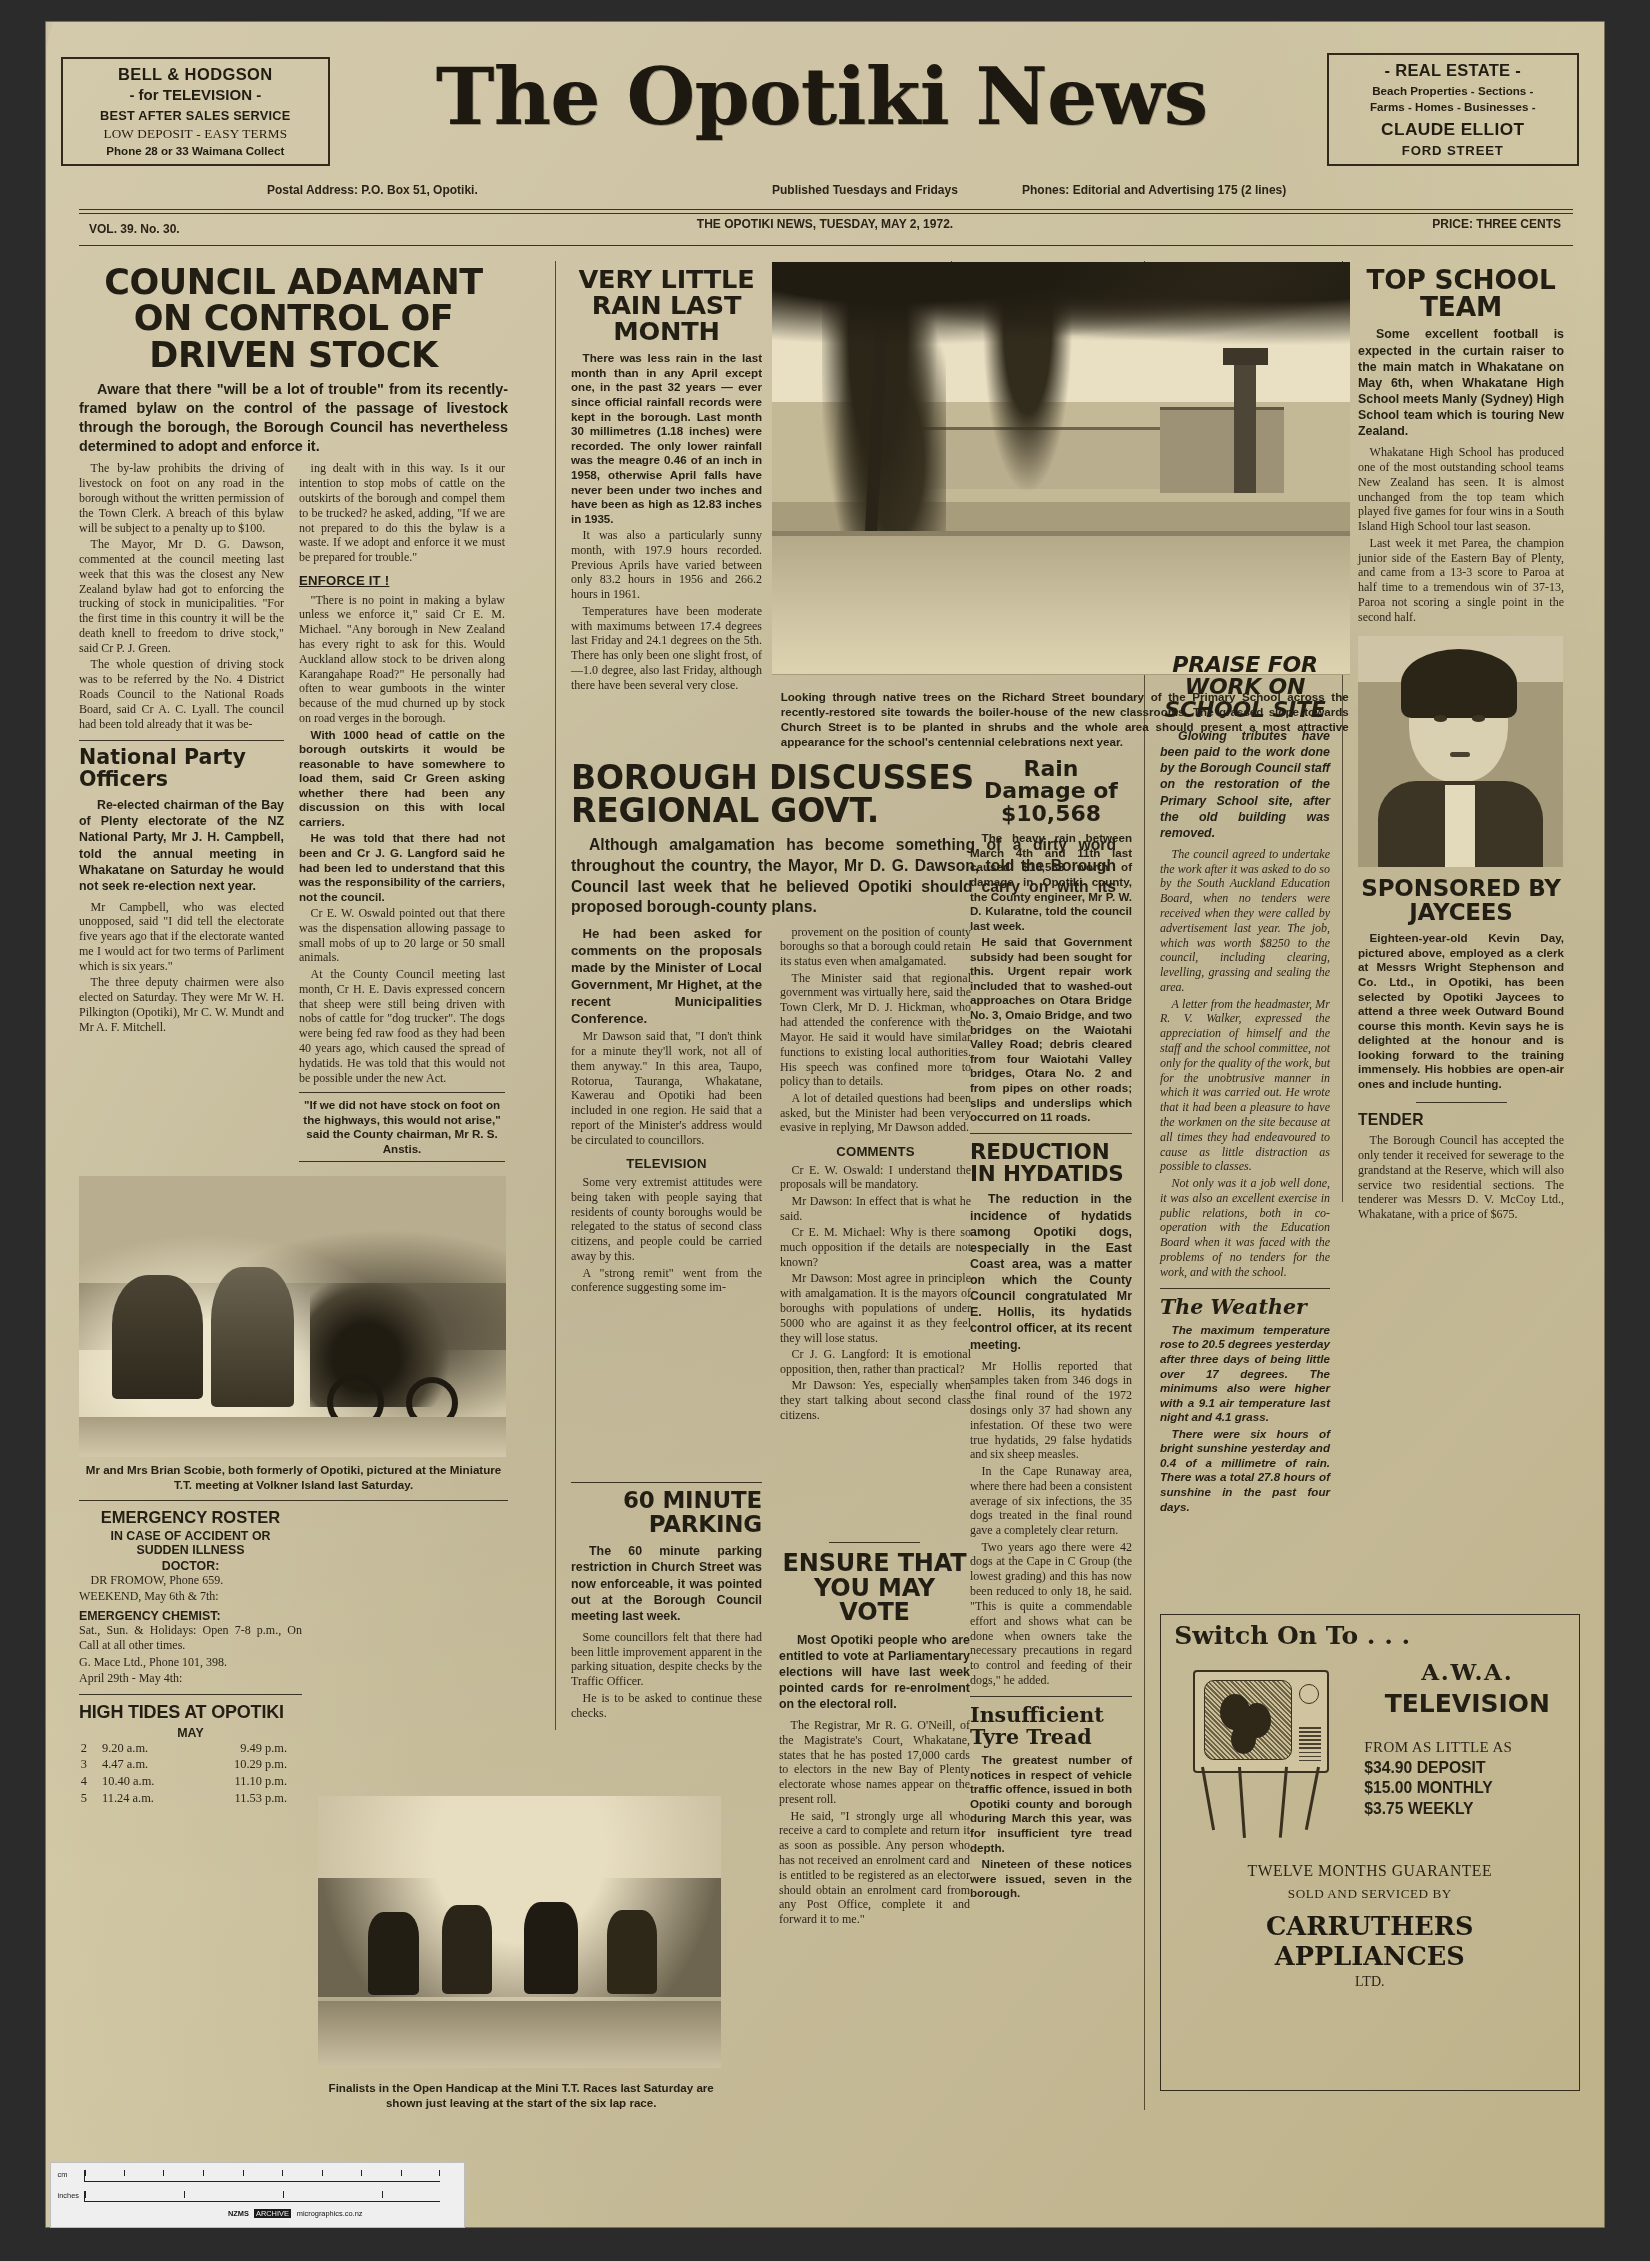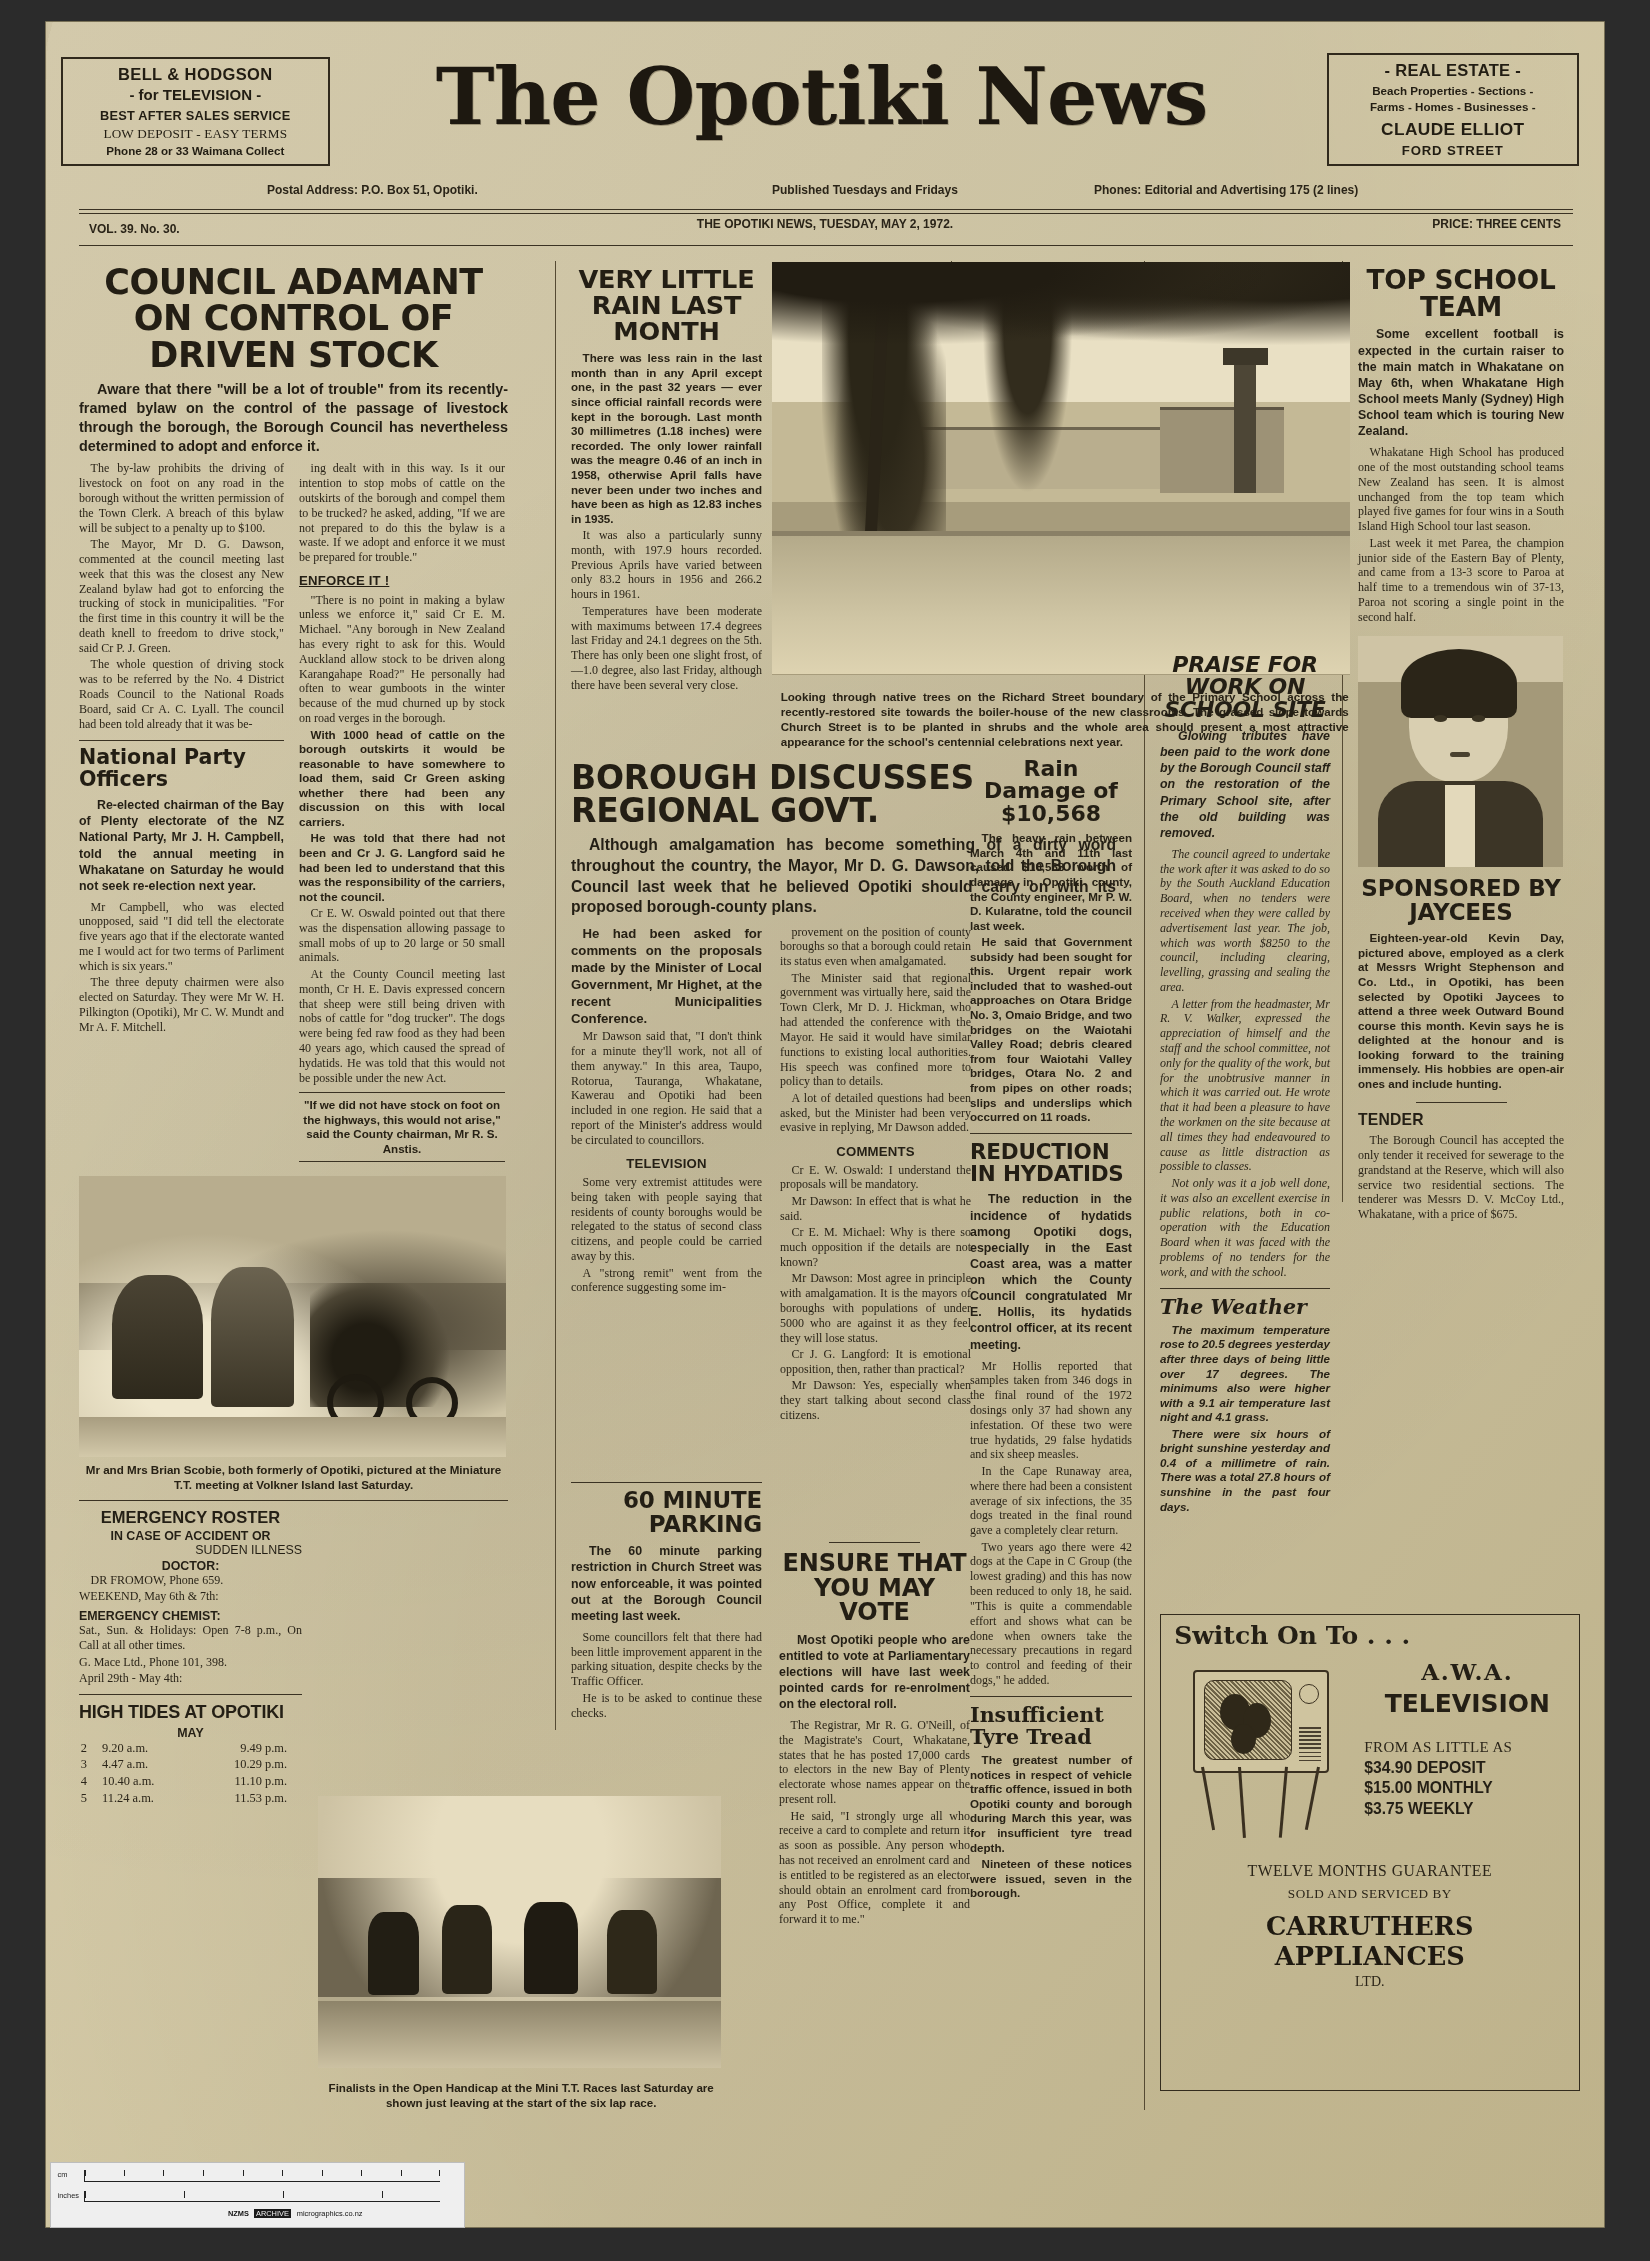--- a/index.html
+++ b/index.html
@@ -50,21 +50,21 @@
     font-family:"DejaVu Serif", serif;font-weight:bold;
     font-size:79px;line-height:.98;color:#1d1810;
     letter-spacing:-0.8px;
     text-shadow:0.8px 0.8px 0 rgba(60,50,30,.35);
   }
   .nameplate .blk{font-family:"DejaVu Serif",serif;}
   .mast-sub{position:absolute;top:161px;width:100%;height:21.5px;}
   .mast-sub span{position:absolute;font-family:"Liberation Sans",sans-serif;font-weight:bold;font-size:12px;color:#2a2418;}
   .s-postal{left:221px;}
   .s-pub{left:726px;}
-  .s-phone{left:1048px;}
+  .s-phone{left:976px;}
 
   .rule-a{position:absolute;left:33px;top:187px;width:1494px;height:3.3px;border-top:1.7px solid #3a3223;border-bottom:0.8px solid #3a3223;}
   .dateline{position:absolute;left:0;top:195px;width:100%;height:23px;}
   .dateline span{position:absolute;font-family:"Liberation Sans",sans-serif;font-weight:bold;font-size:12px;color:#2a2418;}
   .d-vol{left:43px;top:5px;}
   .d-mid{left:0;width:100%;text-align:center;}
   .d-price{right:43px;left:auto;}
   .rule-b{position:absolute;left:33px;top:223px;width:1494px;height:2.5px;border-top:1.7px solid #3a3223;}
 
   
@@ -240,21 +240,21 @@
         <div style="position:absolute;left:327px;top:201px;width:40px;height:40px;border:6.6px solid #1e1a11;border-radius:50%;"></div>
         <div style="position:absolute;left:0;top:241px;width:100%;height:40px;background:linear-gradient(180deg,#a89d80,#d3c9aa);"></div>
       </div>
       <div class="cap">Mr and Mrs Brian Scobie, both formerly of Opotiki, pictured at the Miniature T.T. meeting at Volkner Island last Saturday.</div>
 
       <hr class="hr">
 
       <div style="width:223px;">
         <div style="font-family:'Liberation Sans',sans-serif;font-weight:bold;font-size:16.5px;text-align:center;color:#241f15;">EMERGENCY ROSTER</div>
         <div style="font-family:'Liberation Sans',sans-serif;font-weight:bold;font-size:12.4px;text-align:center;margin-top:2.5px;color:#241f15;">IN CASE OF ACCIDENT OR</div>
-        <div style="font-family:'Liberation Sans',sans-serif;font-weight:normal;font-size:12.4px;text-align:right;color:#241f15;">SUDDEN ILLNESS</div>
+        <div style="font-family:'Liberation Sans',sans-serif;font-weight:bold;font-size:12.4px;text-align:center;color:#241f15;">SUDDEN ILLNESS</div>
         <div style="font-family:'Liberation Sans',sans-serif;font-weight:bold;font-size:12.4px;text-align:center;margin-top:1.7px;color:#241f15;">DOCTOR:</div>
         <p class="body" style="text-align:left;">DR FROMOW, Phone 659.</p>
         <p class="body" style="text-indent:0;text-align:left;">WEEKEND, May 6th &amp; 7th:</p>
         <div style="font-family:'Liberation Sans',sans-serif;font-weight:bold;font-size:12.4px;margin-top:5px;color:#241f15;">EMERGENCY CHEMIST:</div>
         <p class="body" style="text-indent:0;">Sat., Sun. &amp; Holidays: Open 7-8 p.m., On Call at all other times.</p>
         <p class="body" style="text-indent:0;text-align:left;">G. Mace Ltd., Phone 101, 398.</p>
         <p class="body" style="text-indent:0;text-align:left;">April 29th - May 4th:</p>
 
         <hr class="hr">
         <div style="font-family:'Liberation Sans',sans-serif;font-weight:bold;font-size:18px;color:#241f15;letter-spacing:-0.2px;">HIGH TIDES AT OPOTIKI</div>

